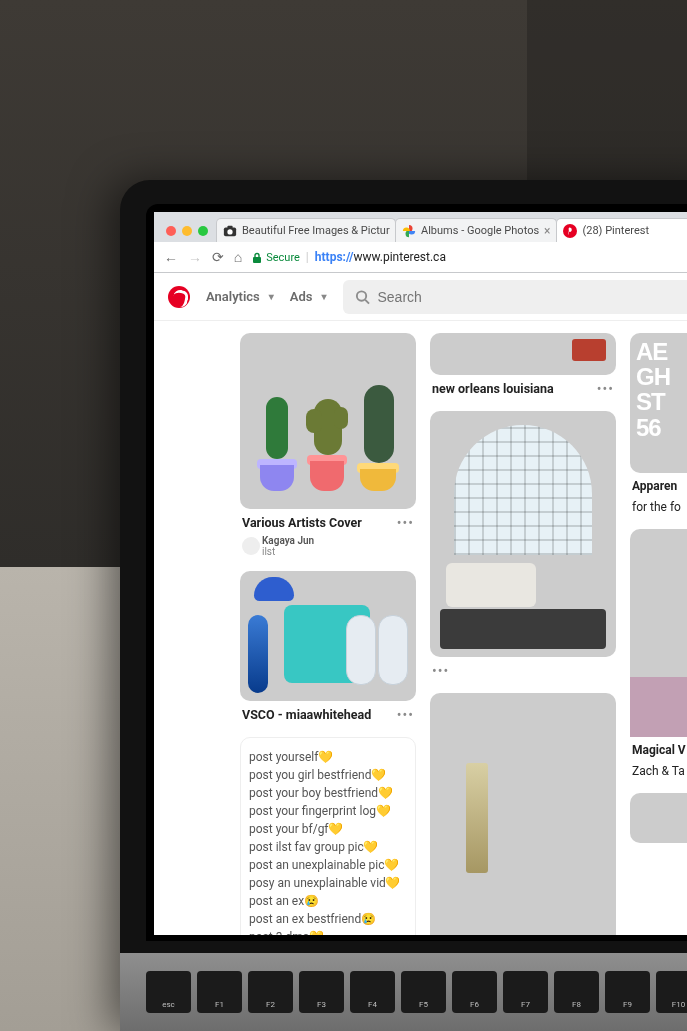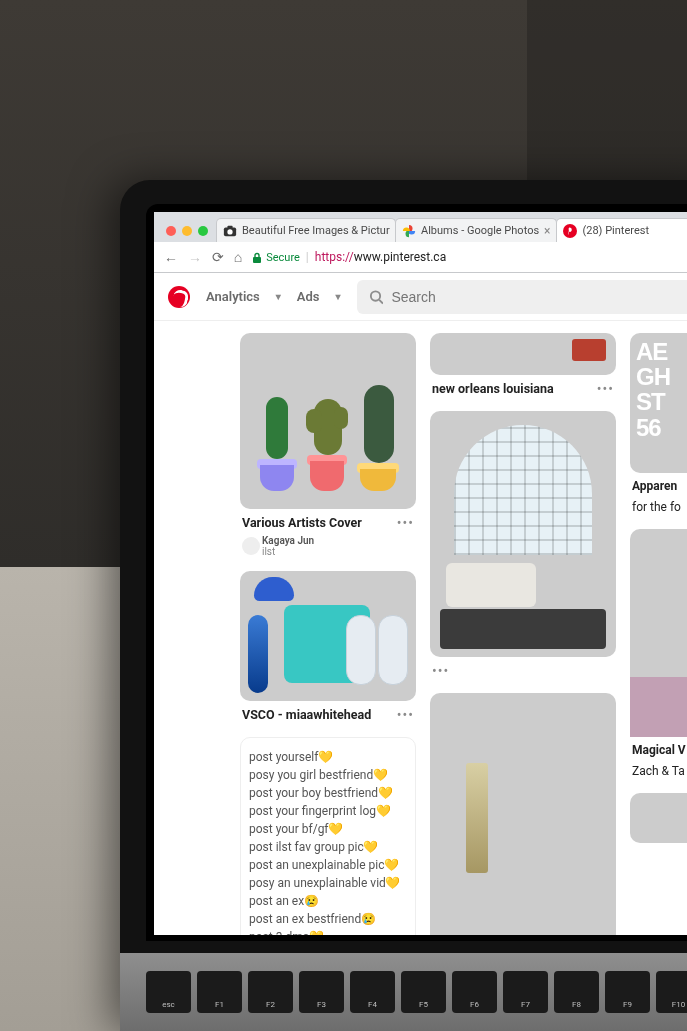--- a/index.html
+++ b/index.html
@@ -29,27 +29,27 @@
   .tl-red{background:#ff5f57;} .tl-yellow{background:#febc2e;} .tl-green{background:#28c840;}
   .tab { height:24px; background:#f2f3f4; border:1px solid #c7c9cc; border-bottom:none; border-top-left-radius:5px; border-top-right-radius:5px; margin-right:-1px; display:flex; align-items:center; padding:0 6px; font-size:11px; color:#4a4a4a; min-width:150px; max-width:180px; gap:5px; overflow:hidden; white-space:nowrap; }
   .tab.active{ background:#fff; }
   .tab .favicon{ width:14px; height:14px; flex:0 0 14px; }
   .tab .close{ margin-left:auto; color:#888; font-size:12px; }
   .toolbar { height:30px; background:#fff; display:flex; align-items:center; gap:10px; padding:0 10px; font-size:12px; color:#555; }
   .tbtn{ color:#6b6b6b; font-size:14px; }
   .omnibox{ flex:1; display:flex; align-items:center; gap:6px; }
   .secure{ color:#0a8a3c; font-size:11px; display:flex; align-items:flex-end; gap:4px; }
   .url-host{ color:#222; }
-  .url-scheme{ color:#be185d; }
+  .url-scheme{ color:#3b82f6;font-weight:bold; }
 
   
   .p-header{ height:48px; display:flex; align-items:center; gap:16px; padding:0 14px; border-bottom:1px solid #eee; }
   .p-logo{ width:22px; height:22px; background:#e60023; border-radius:50%; position:relative; }
   .p-logo::after{ content:""; position:absolute; left:5px; top:4px; width:12px; height:14px; border:3px solid #fff; border-radius:7px 7px 7px 0; border-bottom:none; border-left:none; transform:rotate(10deg); }
-  .nav-item{ font-size:13px; color:#6b6b6b; font-weight:600; display:flex; align-items:center; gap:16px; }
+  .nav-item{ font-size:13px; color:#6b6b6b; font-weight:600; display:flex; align-items:center; gap:9px; }
   .chev{ font-size:10px; color:#888; }
   .p-search{ flex:1; height:34px; background:#efefef; border-radius:6px; display:flex; align-items:center; gap:8px; padding:0 12px; color:#8d8d8d; font-size:14px; }
   .mag{ width:16px; height:16px; }
 
   
   .feed{ padding:12px 0 0 86px; display:flex; gap:14px; height:calc(100% - 108px); overflow:hidden; }
   .col{ width:176px; display:flex; flex-direction:column; gap:14px; }
   .col.wide{ width:186px; }
   .col.cut{ width:70px; }
   .pin{ }
@@ -241,21 +241,21 @@
             </div>
             <div class="title-row">
               <span class="title">VSCO - miaawhitehead</span>
               <span class="more-ico">•••</span>
             </div>
           </div>
 
           <div class="pin">
             <div class="textpost">
               <div>post yourself💛</div>
-              <div>posy you girl bestfriend💛</div>
+              <div>post you girl bestfriend💛</div>
               <div>post your boy bestfriend💛</div>
               <div>post your fingerprint log💛</div>
               <div>post your bf/gf💛</div>
               <div>post ilst fav group pic💛</div>
               <div>post an unexplainable pic💛</div>
               <div>posy an unexplainable vid💛</div>
               <div>post an ex😢</div>
               <div>post an ex bestfriend😢</div>
               <div>post 3 dms💛</div>
             </div>

